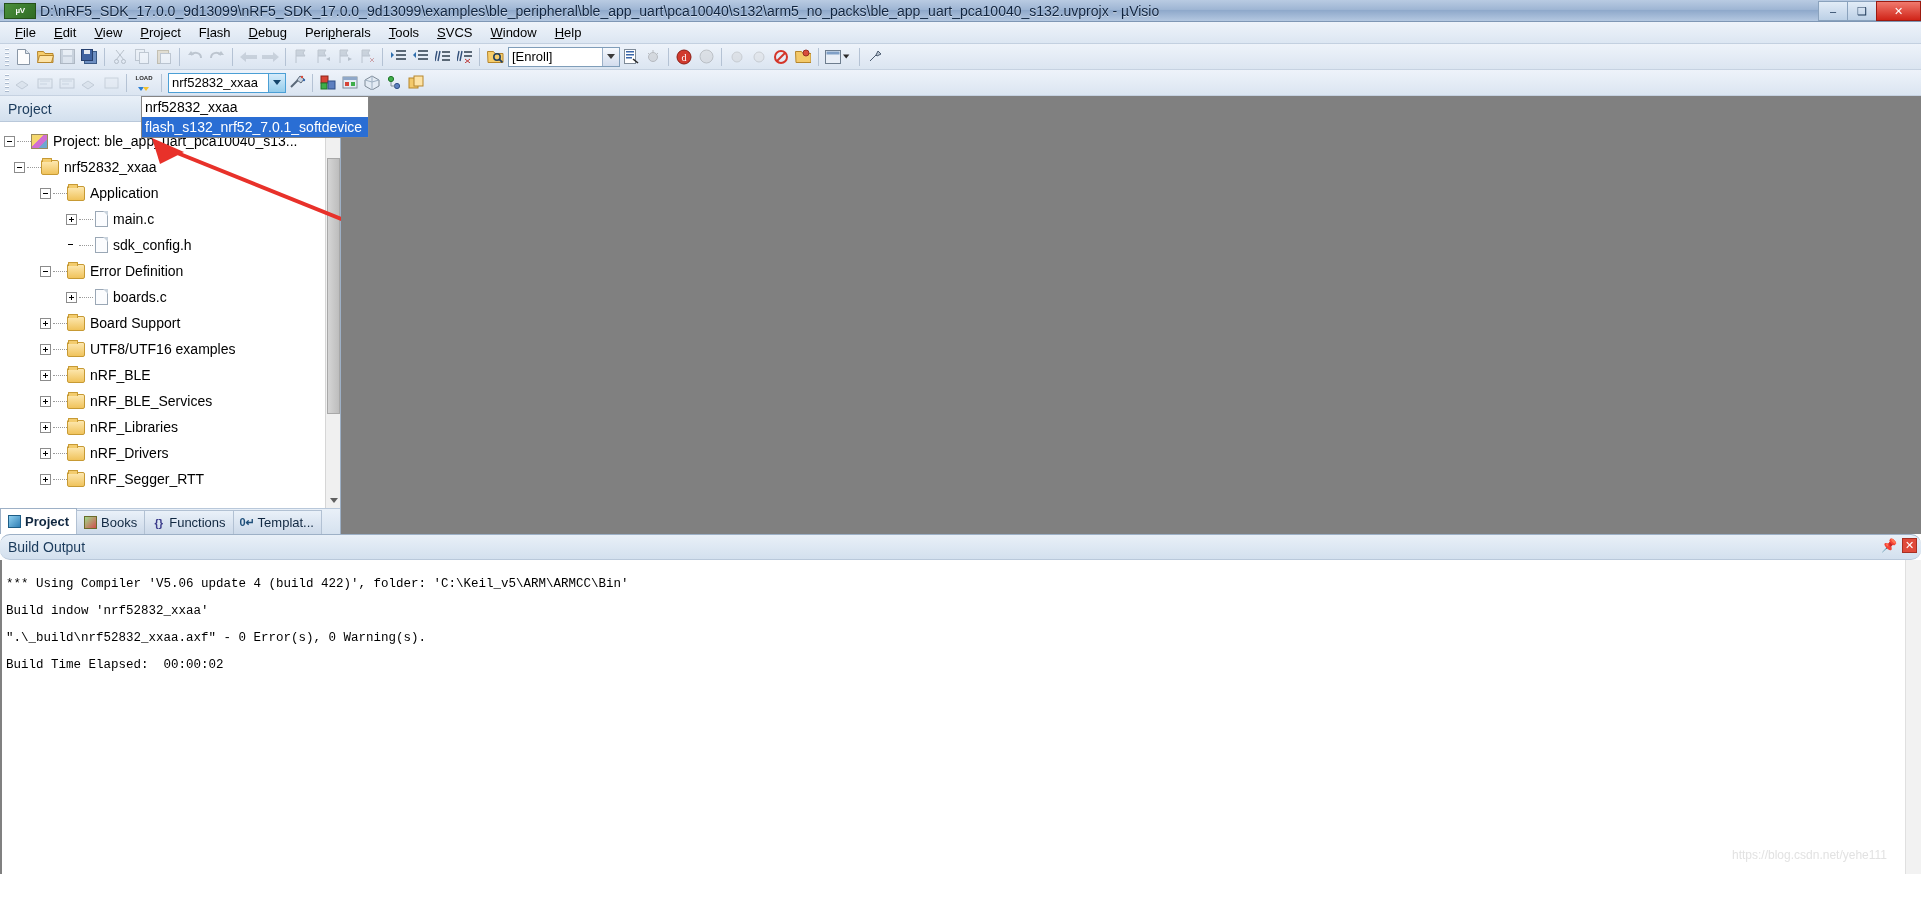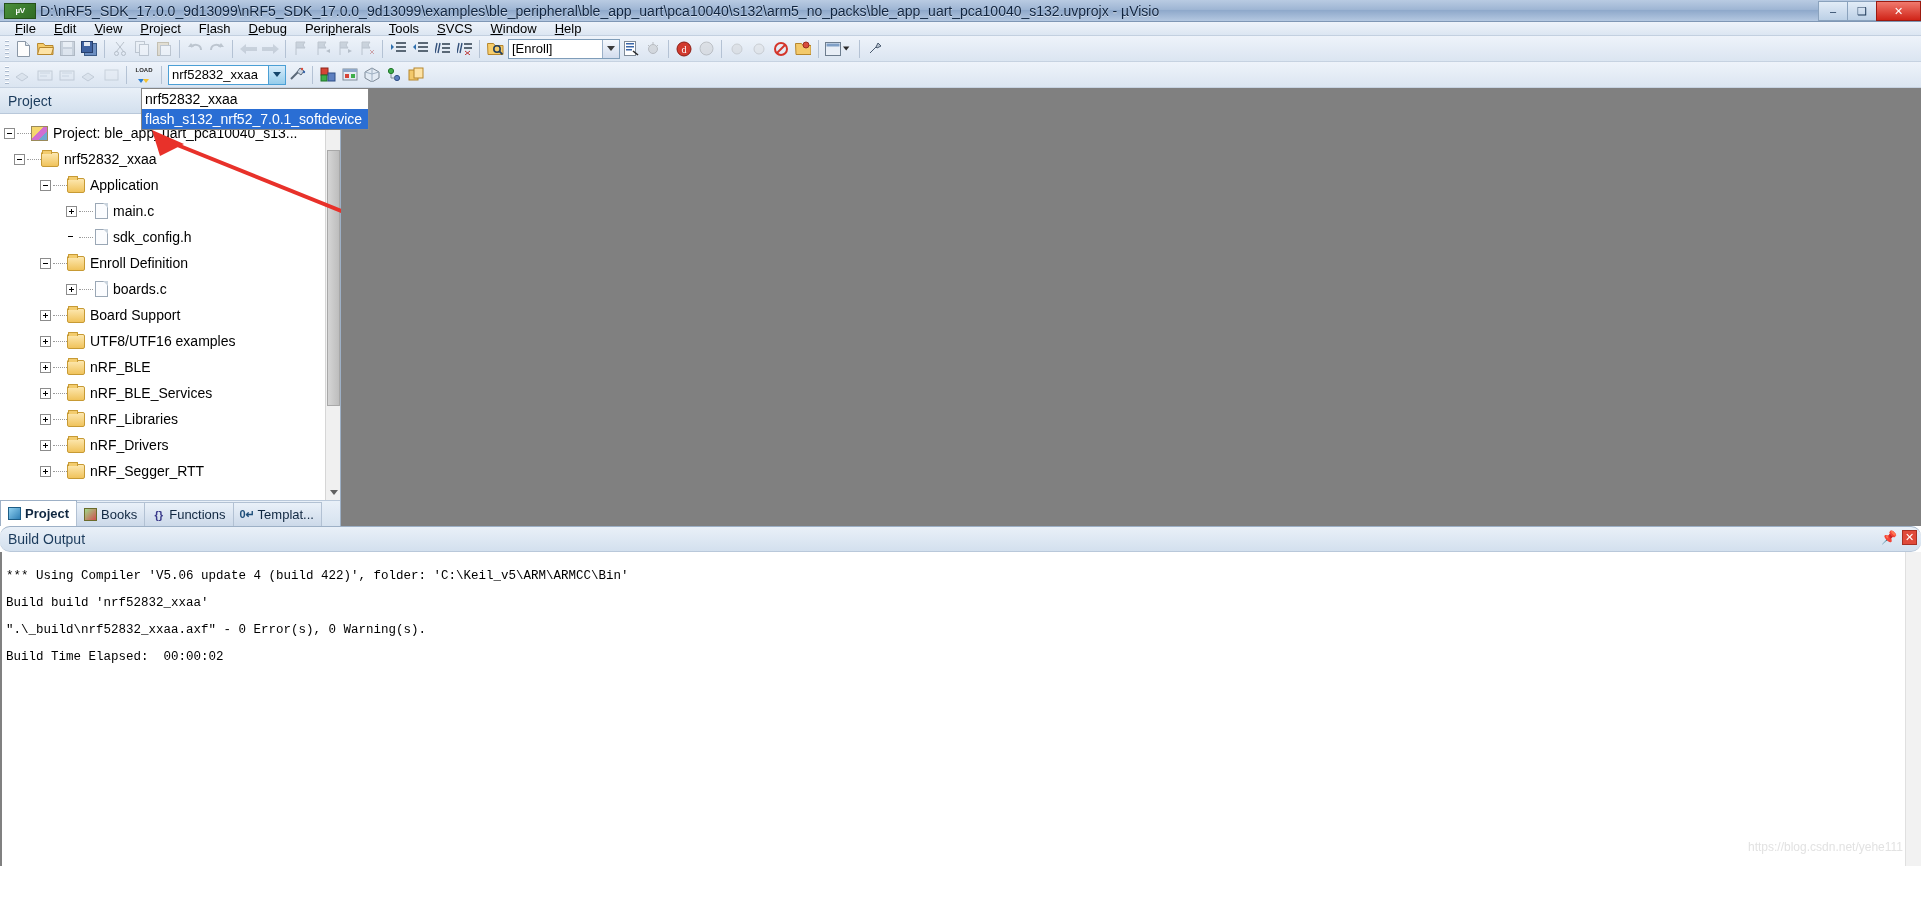--- a/index.html
+++ b/index.html
@@ -42,21 +42,21 @@
     border: 1px solid #8aa2bd; border-right: none;
   }
   .win-btn.close {
     background: linear-gradient(to bottom,#f07a6e,#d02418);
     color: #fff; border-color: #9b1a10; border-right: 1px solid #9b1a10;
     width: 45px;
   }
 
   
   .menubar {
-    height: 14px;
+    height: 22px;
     background: linear-gradient(to bottom,#eef3fa,#dce6f2);
     border-bottom: 1px solid #c3d0e0;
     display: flex; align-items: center; padding-left: 6px;
   }
   .menu-item {
     font-size: 13px; color: #000;
     padding: 2px 9px; white-space: nowrap;
   }
   .menu-item u { text-decoration: underline; }
 
@@ -254,21 +254,21 @@
   .build-body {
     height: 314px; background: #fff;
     border-left: 2px solid #808080;
     padding: 4px 0 0 4px;
     font-family: "Liberation Mono", monospace;
     font-size: 12.5px; color: #000; line-height: 13.5px;
     position: relative;
     white-space: pre;
   }
   .watermark {
-    position: absolute; right: 18px; bottom: 12px;
+    position: absolute; right: 34px; bottom: 12px;
     font-size: 12px; color: #e2e2e2;
     font-family: "Liberation Sans", sans-serif;
   }
   .right-edge {
     position: absolute; right: 0; top: 0; width: 16px; height: 100%;
     background: #f2f2f2; border-left: 1px solid #e0e0e0;
   }
 </style>
 </head>
 <body>
@@ -655,21 +655,21 @@
         <span class="expander none"></span>
         <span class="dots"></span>
         <span class="ico ico-file"></span>
         <span>sdk_config.h</span>
       </div>
 
       <div class="tree-row tree-indent-2">
         <span class="expander"></span>
         <span class="dots"></span>
         <span class="ico ico-folder"></span>
-        <span>Enroll Definition</span>
+        <span>Error Definition</span>
       </div>
 
       <div class="tree-row tree-indent-3">
         <span class="expander plus"></span>
         <span class="dots"></span>
         <span class="ico ico-file"></span>
         <span>boards.c</span>
       </div>
 
       <div class="tree-row tree-indent-2">
@@ -765,18 +765,18 @@
 <div class="build-header">
   <span>Build Output</span>
   <span class="bh-buttons">
     <span class="bh-pin">📌</span>
     <span class="bh-close">✕</span>
   </span>
 </div>
 
 <div class="build-body">
 <div>*** Using Compiler 'V5.06 update 4 (build 422)', folder: 'C:\Keil_v5\ARM\ARMCC\Bin'</div>
-<div>Build build 'nrf52832_xxaa'</div>
+<div>Build indow 'nrf52832_xxaa'</div>
 <div>".\_build\nrf52832_xxaa.axf" - 0 Error(s), 0 Warning(s).</div>
 <div>Build Time Elapsed:  00:00:02</div>
   <div class="right-edge"></div>
   <div class="watermark">https://blog.csdn.net/yehe111</div>
 </div>
 
 </body></html>

